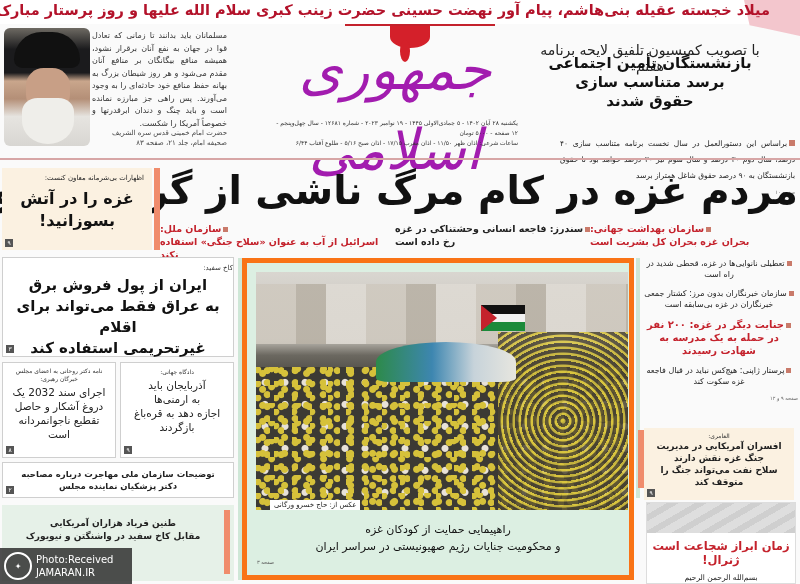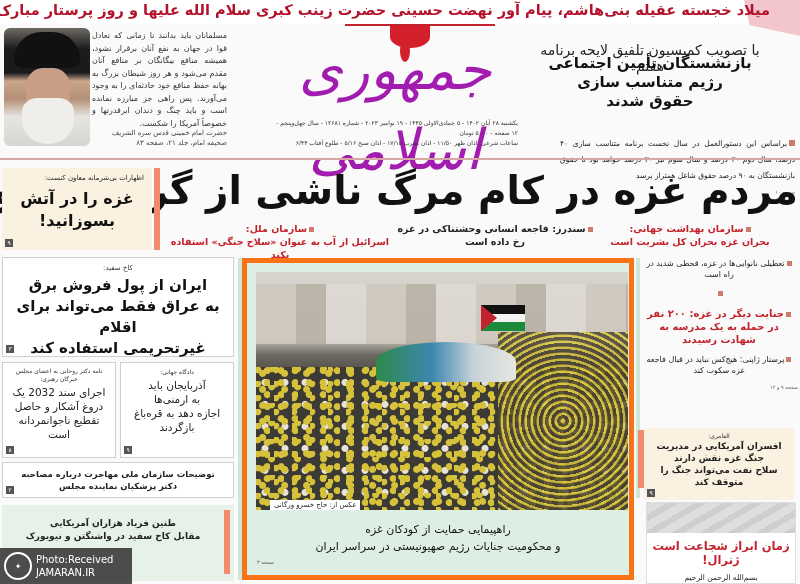--- a/index.html
+++ b/index.html
@@ -57,37 +57,37 @@
     left: 560px; top: 136px; width: 235px; font-size: 7.5px; color: #222; line-height: 16px; text-align: justify;
   }
   .pension-body .bullet { display:inline-block; width:6px; height:6px; background:#c97a6a; margin-left:2px; }
   .page-ref { font-size: 5px; color:#666; }
   .divider { left: 0; top: 158px; width: 800px; height: 2px; background: #d7a6a6; }
   
   .main-headline {
     left: 150px; top: 162px; width: 648px; text-align: center; font-size: 39px; font-weight: bold;
     color: #111; line-height: 58px; letter-spacing: -1px; white-space: nowrap;
   }
-  .sub-headline { font-size: 9.5px; font-weight: bold; text-align: center; line-height: 13px; }
+  .sub-headline { font-size: 9.5px; font-weight: bold; text-align: left; line-height: 13px; }
   .sub1 { left: 590px; top: 222px; width: 200px; color: #c4222c; }
   .sub2 { left: 395px; top: 222px; width: 200px; color: #222; }
   .sub3 { left: 160px; top: 222px; width: 240px; color: #c4222c; }
   .sq { display:inline-block; width:5px; height:5px; background:#c97a6a; margin-left:2px; vertical-align: middle; }
   
   .fire-box {
     left: 2px; top: 168px; width: 150px; height: 82px; background: #fbf1e1;
   }
   .fire-box .stripe { position:absolute; right:-8px; top:0; width:6px; height:82px; background:#f08c6c; }
   .fire-box .kicker { position:absolute; top:6px; right:8px; font-size:7px; color:#222; }
   .fire-box .title { position:absolute; top:20px; left:0; right:0; text-align:center; font-size:16px; font-weight:bold; line-height:22px; color:#111; }
   .num-badge { display:inline-block; width:8px; height:8px; background:#555; color:#fff; font-size:6px; line-height:8px; text-align:center; }
   
   .box { background: #fff; border: 1px solid #cfcfcf; }
   .iraq-box { left: 2px; top: 257px; width: 232px; height: 100px; }
-  .iraq-box .kicker { text-align:center; font-size:7px; margin-top:6px; color:#333; }
+  .iraq-box .kicker { text-align:right; font-size:7px; margin-top:6px; color:#333; }
   .iraq-box .title { text-align:center; font-size:15px; font-weight:bold; line-height:21px; margin-top:3px; color:#111; }
   .ruhani-box { left: 2px; top: 362px; width: 114px; height: 96px; }
   .ruhani-box .kicker { text-align:center; font-size:6px; line-height:8px; margin-top:4px; color:#333; padding: 0 3px;}
   .ruhani-box .title { text-align:center; font-size:10.5px; line-height:14px; margin-top:2px; color:#222; }
   .azer-box { left: 120px; top: 362px; width: 114px; height: 96px; }
   .azer-box .kicker { text-align:center; font-size:6px; margin-top:5px; color:#333; }
   .azer-box .title { text-align:center; font-size:10.5px; line-height:14px; margin-top:3px; color:#222; }
   .badge-pos { position:absolute; bottom:3px; left:3px; }
   .migr-box { left: 2px; top: 462px; width: 232px; height: 36px; }
   .migr-box .title { text-align:center; font-size:8.5px; font-weight:bold; line-height:12px; margin-top:5px; color:#222; }
@@ -175,21 +175,21 @@
 </div>
 <div class="abs khomeini-quote">مسلمانان باید بدانند تا زمانی که تعادل قوا در جهان به نفع آنان برقرار نشود، همیشه منافع بیگانگان بر منافع آنان مقدم می‌شود و هر روز شیطان بزرگ به بهانه حفظ منافع خود حادثه‌ای را به وجود می‌آورند. پس راهی جز مبارزه نمانده است و باید چنگ و دندان ابرقدرتها و خصوصاً آمریکا را شکست.</div>
 <div class="abs khomeini-source">
   <div>حضرت امام خمینی قدس سره الشریف</div>
   <div>صحیفه امام، جلد ۲۱، صفحه ۸۳</div>
 </div>
 
 <div class="abs pension-kicker">با تصویب کمیسیون تلفیق لایحه برنامه هفتم</div>
 <div class="abs pension-title">
   <div>بازنشستگان تأمین اجتماعی</div>
-  <div>رژیم متناسب سازی</div>
+  <div>برسد متناسب سازی</div>
   <div>حقوق شدند</div>
 </div>
 <div class="abs pension-body">
   <span class="bullet"></span><span>براساس این دستورالعمل در سال نخست برنامه متناسب سازی ۴۰ درصد، سال دوم ۳۰ درصد و سال سوم نیز ۳۰ درصد خواهد بود تا حقوق بازنشستگان به ۹۰ درصد حقوق شاغل همتراز برسد</span>
   <div class="page-ref">صفحه ۱۰</div>
 </div>
 
 <div class="abs divider"></div>
 
 <div class="abs main-headline">مردم غزه در کام مرگ ناشی از گرسنگی و تشنگی</div>
@@ -292,21 +292,21 @@
     <div>راهپیمایی حمایت از کودکان غزه</div>
     <div>و محکومیت جنایات رژیم صهیونیستی در سراسر ایران</div>
   </div>
   <div class="photo-page">صفحه ۳</div>
 </div>
 
 <div class="abs green-rule"></div>
 
 <div class="abs right-col">
   <div class="rc-item"><span class="sq"></span><span>تعطیلی نانوایی‌ها در غزه، قحطی شدید در راه است</span></div>
-  <div class="rc-item"><span class="sq"></span></div>
+  <div class="rc-item"><span class="sq"></span><span>سازمان خبرنگاران بدون مرز: کشتار جمعی خبرنگاران در غزه بی‌سابقه است</span></div>
   <div class="rc-item red"><span class="sq"></span><span>جنایت دیگر در غزه: ۲۰۰ نفر در حمله به یک مدرسه به شهادت رسیدند</span></div>
   <div class="rc-item"><span class="sq"></span><span>پرستار ژاپنی: هیچ‌کس نباید در قبال فاجعه غزه سکوت کند</span></div>
   <div class="rc-page">صفحه ۹ و ۱۲</div>
 </div>
 
 <div class="abs gen-box">
   <div class="stripe"></div>
   <div class="kicker">العامری:</div>
   <div class="title">
     <div>افسران آمریکایی در مدیریت</div>

